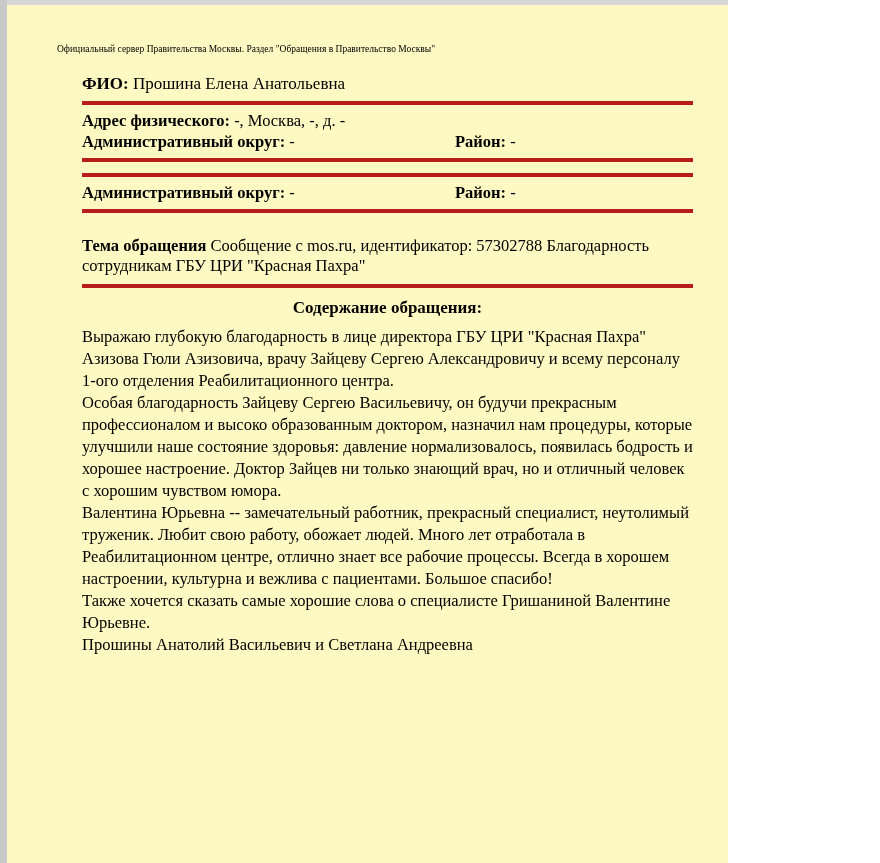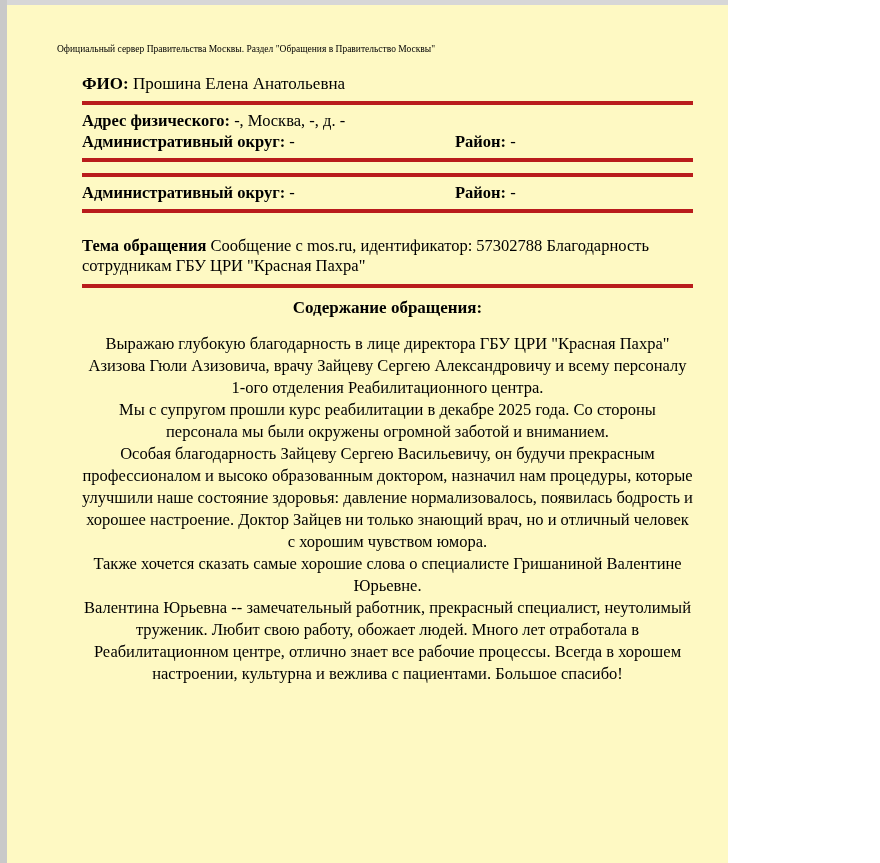--- a/index.html
+++ b/index.html
@@ -63,23 +63,22 @@
     padding: 23px 0 8px 0;
     line-height: 20px;
   }
   .content-heading {
     text-align: center;
     font-weight: bold;
     font-size: 17px;
     margin: 9px 0 4px 0;
   }
   .body-text {
-    margin-top: 15px;
+    margin-top: 8px;
     line-height: 22px;
-    text-align: center;
   }
   .body-text .para {
     margin: 0;
   }
 </style>
 </head>
 <body>
 
 <div class="page">
   <div class="edge-left"></div>
@@ -131,20 +130,20 @@
 
     <div class="topic-block rule-block">
       <span class="b">Тема обращения</span>
       <span>Сообщение с mos.ru, идентификатор: 57302788 Благодарность сотрудникам ГБУ ЦРИ "Красная Пахра"</span>
     </div>
 
     <div class="content-heading">Содержание обращения:</div>
 
     <div class="body-text">
         <div class="para">Выражаю глубокую благодарность в лице директора ГБУ ЦРИ "Красная Пахра" Азизова Гюли Азизовича, врачу Зайцеву Сергею Александровичу и всему персоналу 1-ого отделения Реабилитационного центра.</div>
-        <div class="para">Мы с супругом прошли курс реабилитации в декабре 2025 года. Со стороны персонала мы были окружены огромной заботой и вниманием.</div>
         <div class="para">Особая благодарность Зайцеву Сергею Васильевичу, он будучи прекрасным профессионалом и высоко образованным доктором, назначил нам процедуры, которые улучшили наше состояние здоровья: давление нормализовалось, появилась бодрость и хорошее настроение. Доктор Зайцев ни только знающий врач, но и отличный человек с хорошим чувством юмора.</div>
+        <div class="para">Валентина Юрьевна -- замечательный работник, прекрасный специалист, неутолимый труженик. Любит свою работу, обожает людей. Много лет отработала в Реабилитационном центре, отлично знает все рабочие процессы. Всегда в хорошем настроении, культурна и вежлива с пациентами. Большое спасибо!</div>
         <div class="para">Также хочется сказать самые хорошие слова о специалисте Гришаниной Валентине Юрьевне.</div>
-        <div class="para">Валентина Юрьевна -- замечательный работник, прекрасный специалист, неутолимый труженик. Любит свою работу, обожает людей. Много лет отработала в Реабилитационном центре, отлично знает все рабочие процессы. Всегда в хорошем настроении, культурна и вежлива с пациентами. Большое спасибо!</div>
+        <div class="para">Прошины Анатолий Васильевич и Светлана Андреевна</div>
       </div>
 
   </div>
 </div>
 
 </body></html>

